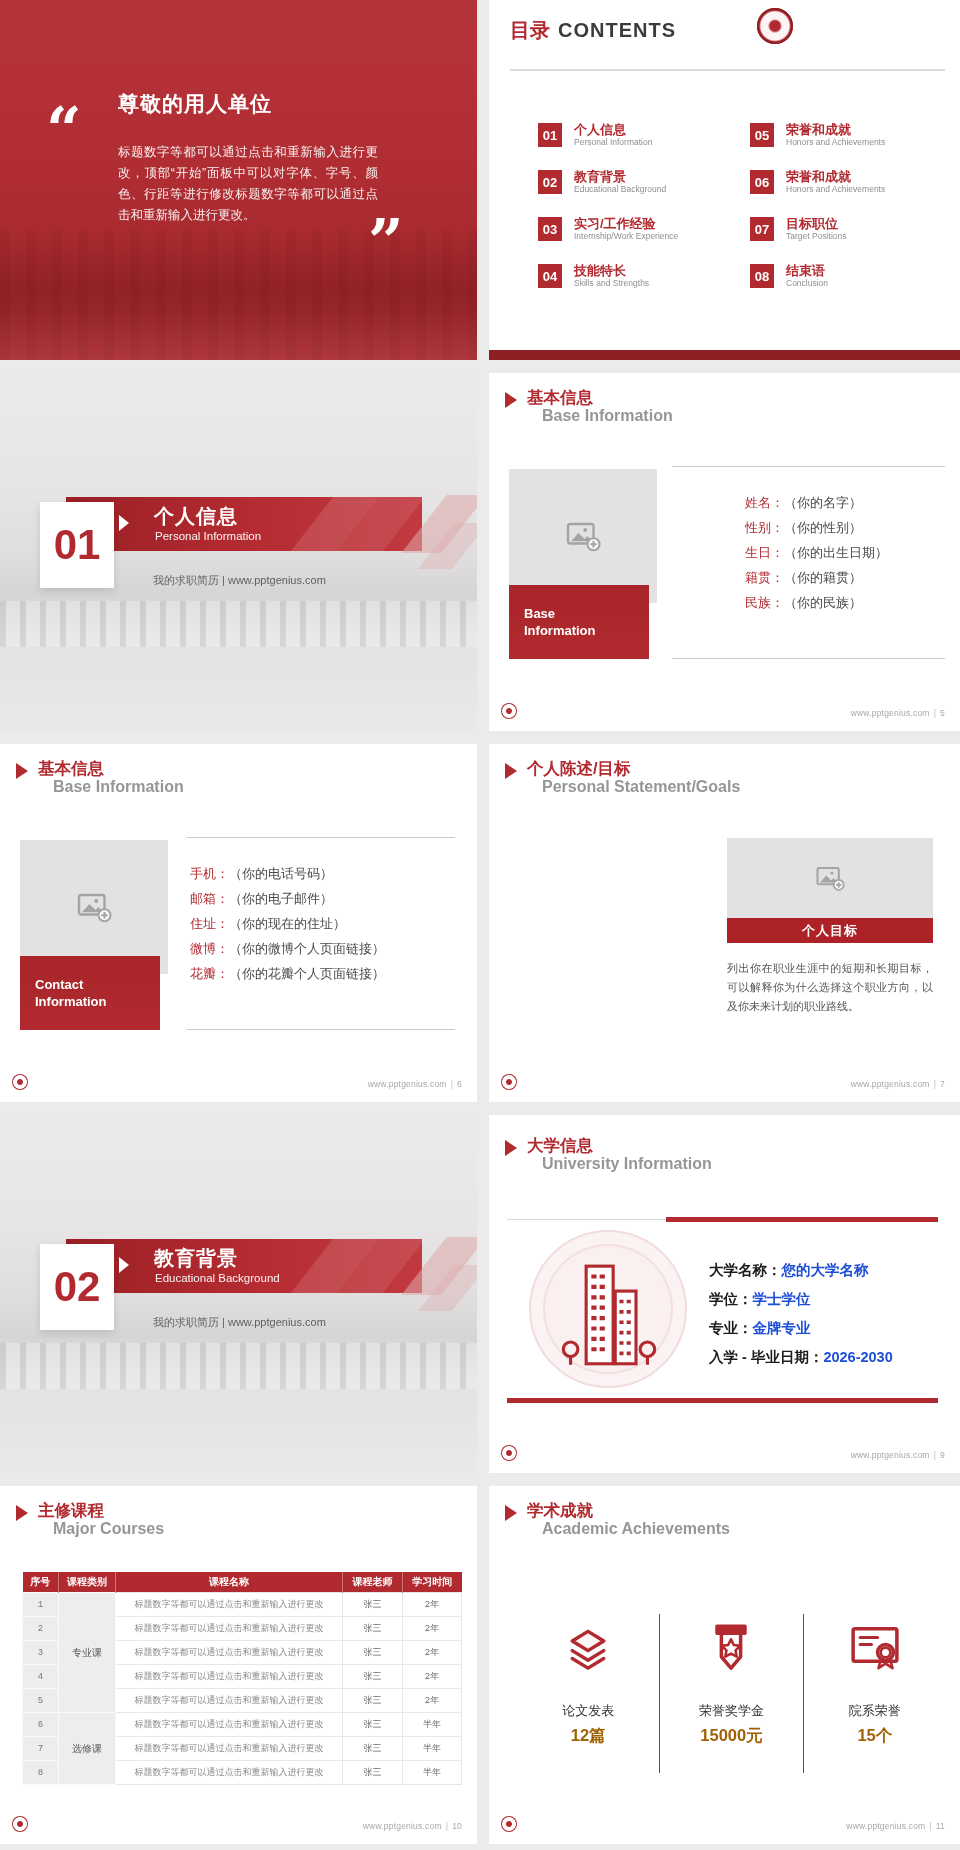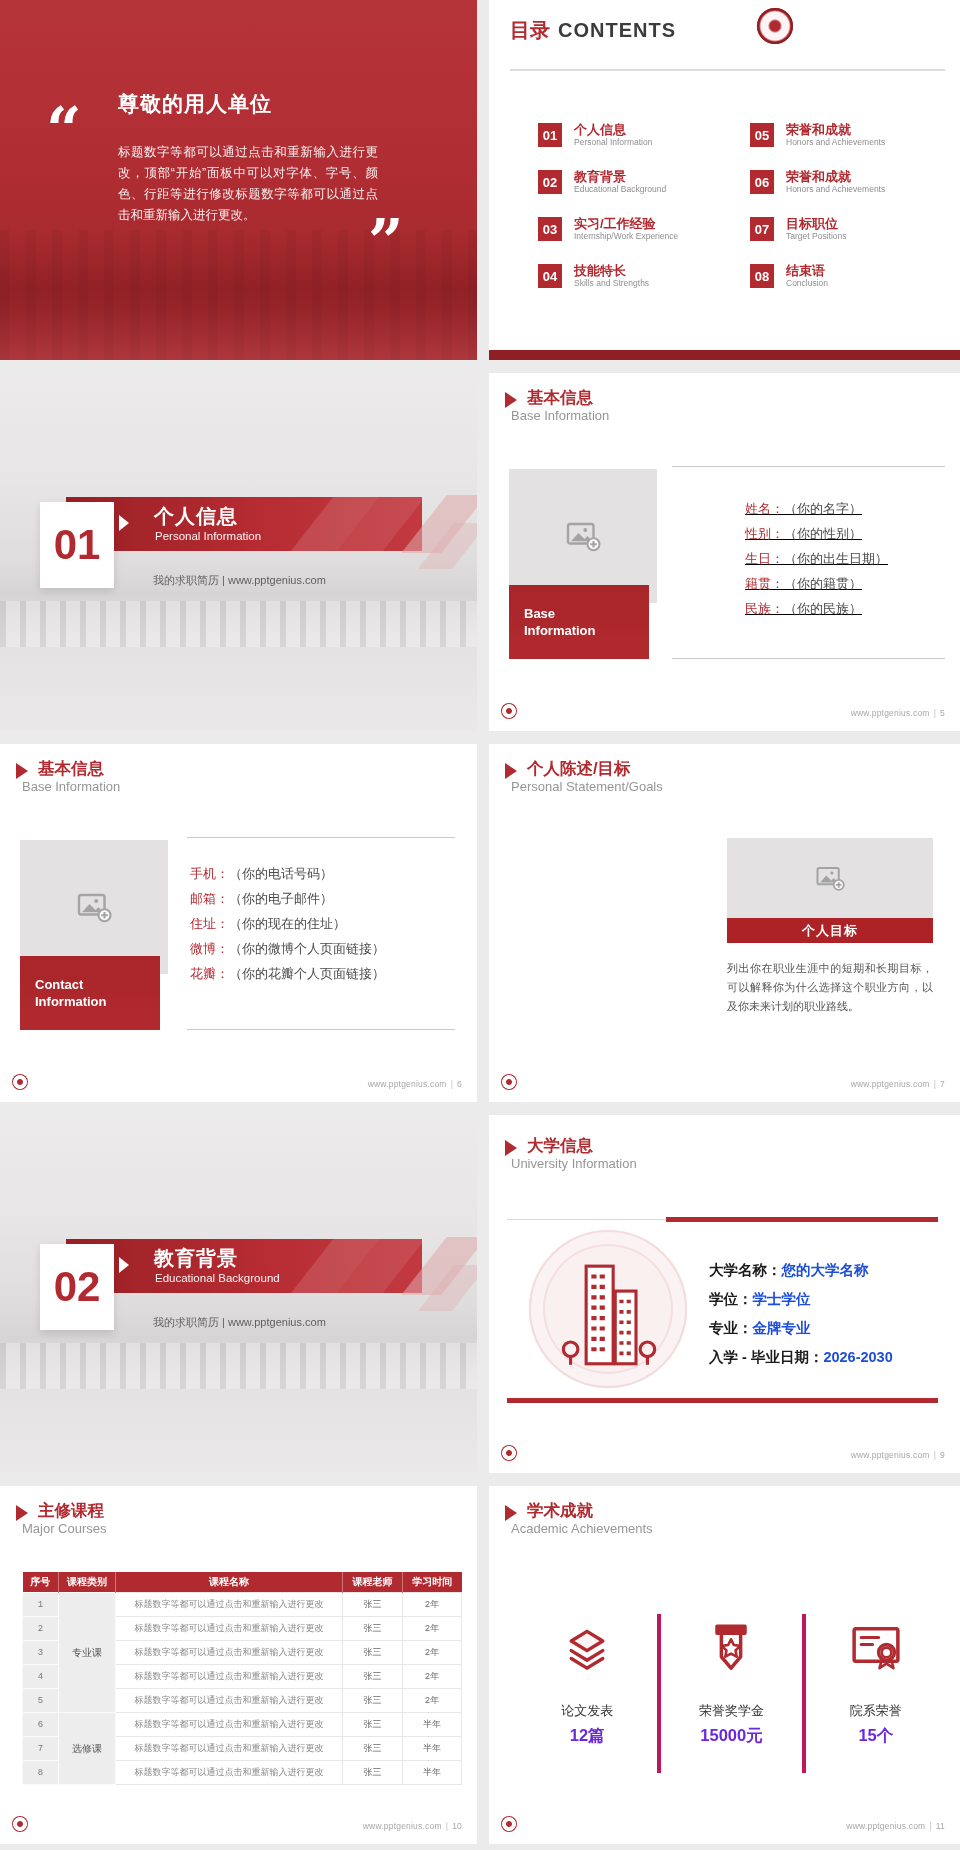--- a/index.html
+++ b/index.html
@@ -29,21 +29,21 @@
     font-size:8.5px;color:#a8a8a8;letter-spacing:.2px;
   }
   .foot .sep{margin:0 4px;color:#c2c2c2;}
   .hdr{position:absolute;left:16px;top:14px;}
   .hdr .tri{
     position:absolute;left:0;top:5px;width:0;height:0;
     border-top:8px solid transparent;border-bottom:8px solid transparent;
     border-left:12px solid #b12a30;
   }
   .hdr .zh{margin-left:22px;font-size:16.5px;font-weight:bold;color:#b12a30;line-height:21px;}
-  .hdr .en{margin-left:6px;font-size:13px;color:#969696;line-height:15px;}
+  .hdr .en{margin-left:37px;font-size:16px;color:#969696;line-height:15px;font-weight:bold;}
   .imgbox{
     position:absolute;background:#e3e1e1;
     display:flex;align-items:center;justify-content:center;
   }
   .imgbox svg{opacity:.85;}
 
   
   .s-quote{
     background:linear-gradient(180deg,#b5343a 0%,#b02d33 45%,#a72a2e 70%,#a02429 86%,#a92b30 100%);
   }
@@ -130,21 +130,21 @@
     color:#fff;font-size:13px;font-weight:bold;line-height:17px;
     display:flex;flex-direction:column;justify-content:center;padding-left:15px;box-sizing:border-box;
   }
   .rule{position:absolute;height:1px;background:#c9c9c9;}
   .fields{position:absolute;font-size:13px;}
   .fields .frow{height:25px;line-height:25px;white-space:nowrap;}
   .fields .flabel{color:#b12a30;}
   .fields .fvalue{color:#4a4a4a;}
   .s-base .rule.r-top{left:183px;width:273px;top:93px;}
   .s-base .rule.r-bot{left:183px;width:273px;top:285px;}
-  .s-base .fields{left:256px;top:123px;text-decoration:underline;}
+  .s-base .fields{left:256px;top:117px;}
   .s-contact .rule.r-top{left:187px;width:268px;top:93px;}
   .s-contact .rule.r-bot{left:187px;width:268px;top:285px;}
   .s-contact .fields{left:190px;top:117px;}
 
   
   .st-col{position:absolute;top:94px;width:206px;}
   .st-col.c1{left:18px;}
   .st-col.c2{left:238px;}
   .st-col .imgbox{position:relative;left:0;top:0;width:206px;height:80px;}
   .st-col .bar{
@@ -182,23 +182,23 @@
     background:#fff;border:1px solid #e7e7e7;overflow:hidden;white-space:nowrap;
   }
   .ctable td.idx{background:#ededed;border-color:#fafafa;color:#777;}
   .ctable td.cat{background:#ededed;border-color:#fafafa;color:#555;font-size:10px;}
   .ctable tr.gstart td{border-top:1px solid #cfcfcf;}
   .ctable td.tch,.ctable td.tm{color:#6a6a6a;}
 
   
   .stats{position:absolute;left:28px;right:14px;top:128px;display:flex;}
   .stat{flex:1 1 0;text-align:center;padding:6px 0 26px;}
-  .stat + .stat{border-left:4px solid #be185d;}
+  .stat + .stat{border-left:1px solid #be185d;}
   .stat .lab{margin-top:22px;font-size:13px;color:#333;}
-  .stat .val{margin-top:5px;font-size:16.5px;font-weight:bold;color:#6d28d9;}
+  .stat .val{margin-top:5px;font-size:16.5px;font-weight:bold;color:#a16207;}
 </style>
 </head>
 <body>
 
 <div class="page">
 
   <section class="slide s-quote">
     <div class="q-open">“</div>
     <div class="q-title">尊敬的用人单位</div>
     <div class="q-body">标题数字等都可以通过点击和重新输入进行更改，顶部“开始”面板中可以对字体、字号、颜色、行距等进行修改标题数字等都可以通过点击和重新输入进行更改。</div>

